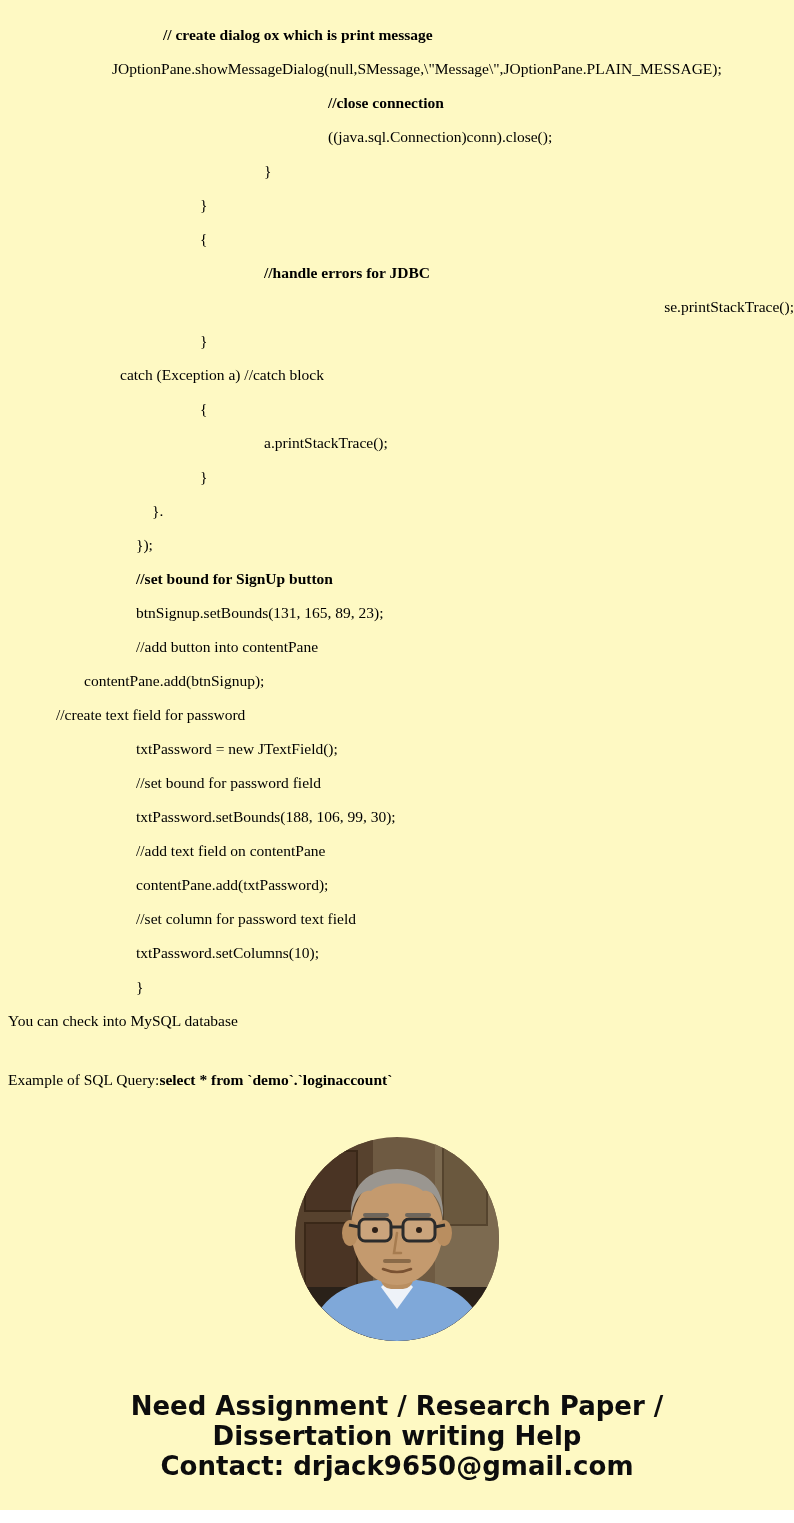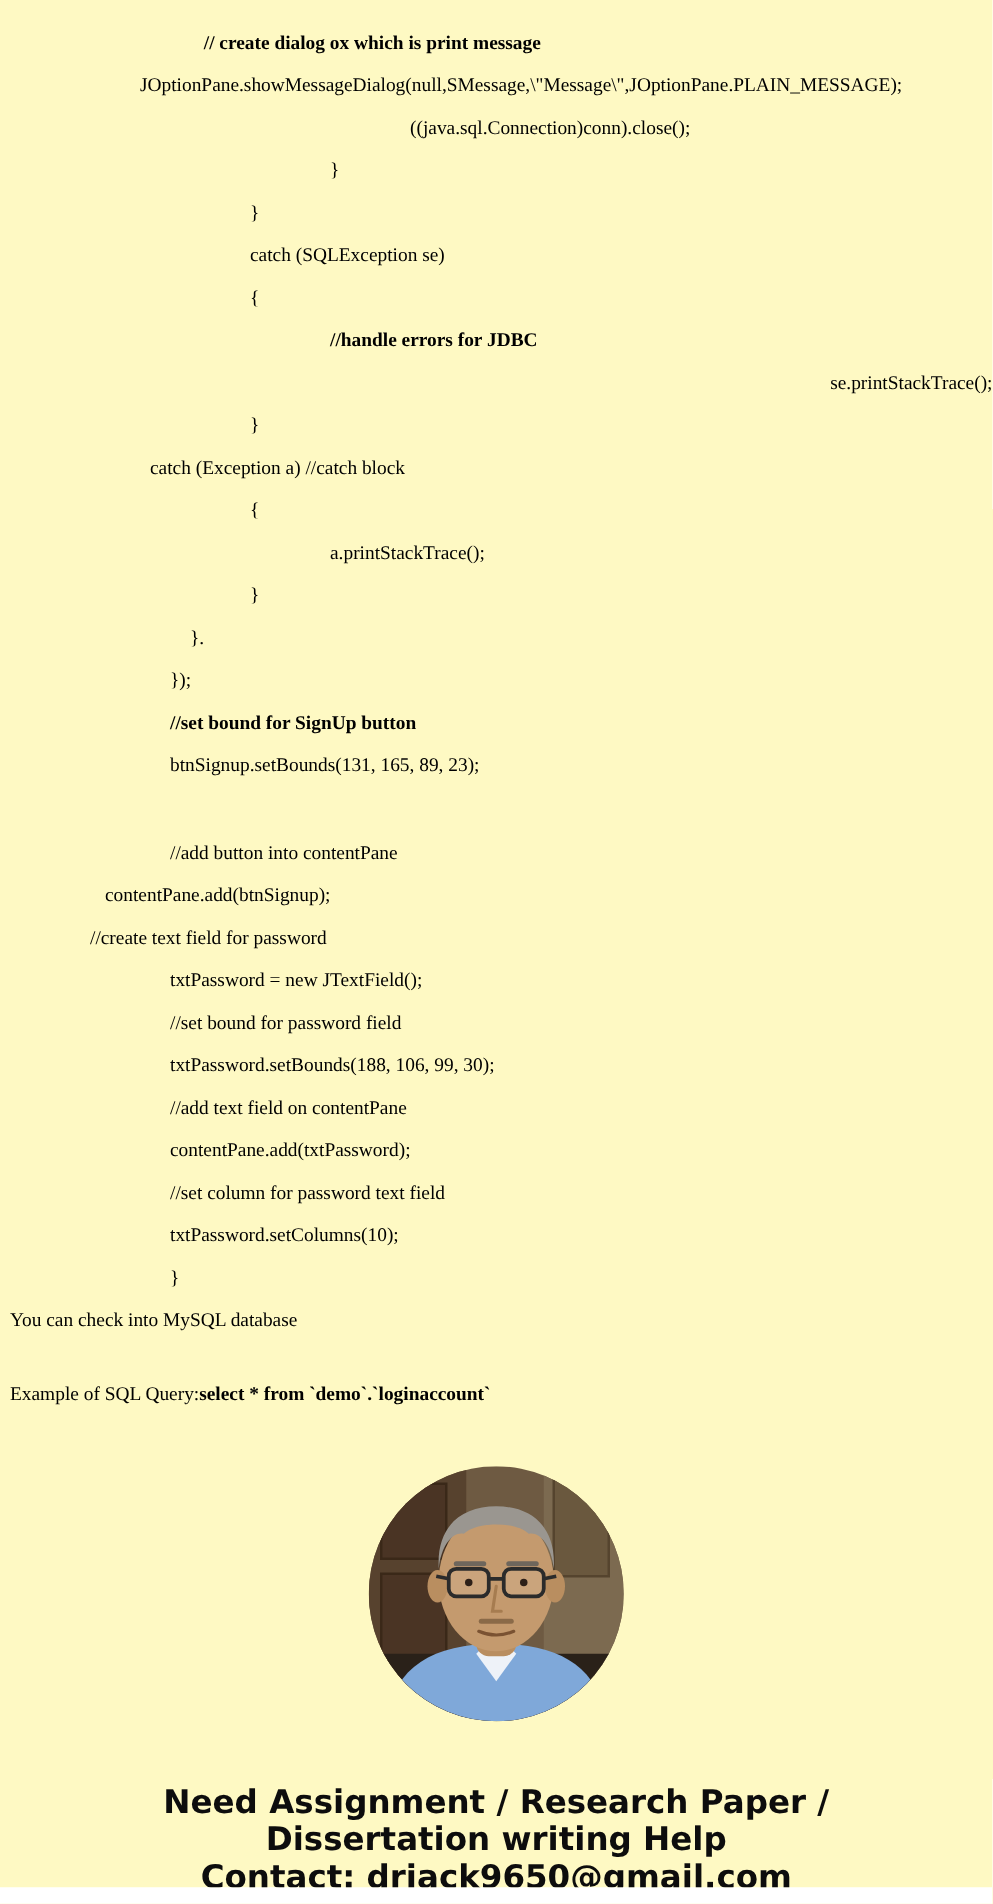--- a/index.html
+++ b/index.html
@@ -50,39 +50,39 @@
   }
 </style>
 </head>
 <body>
 
 <div class="page">
 
   <div class="code-block">
       <div class="code-line" style="padding-left: 163px;"><span class="bold">// create dialog ox which is print message</span></div>
       <div class="code-line" style="padding-left: 112px;"><span>JOptionPane.showMessageDialog(null,SMessage,\"Message\",JOptionPane.PLAIN_MESSAGE);</span></div>
+      <div class="code-line" style="padding-left: 328px;"><span class="bold">//close connection</span></div>
       <div class="code-line" style="padding-left: 328px;"><span>((java.sql.Connection)conn).close();</span></div>
       <div class="code-line" style="padding-left: 264px;"><span>}</span></div>
       <div class="code-line" style="padding-left: 200px;"><span>}</span></div>
-      <div class="code-line" style="padding-left: 200px;"><span>catch (SQLException se)</span></div>
       <div class="code-line" style="padding-left: 200px;"><span>{</span></div>
       <div class="code-line" style="padding-left: 264px;"><span class="bold">//handle errors for JDBC</span></div>
       <div class="code-line" style="padding-left: 264px; text-align: right;"><span>se.printStackTrace();</span></div>
       <div class="code-line" style="padding-left: 200px;"><span>}</span></div>
       <div class="code-line" style="padding-left: 120px;"><span>catch (Exception a) //catch block</span></div>
       <div class="code-line" style="padding-left: 200px;"><span>{</span></div>
       <div class="code-line" style="padding-left: 264px;"><span>a.printStackTrace();</span></div>
       <div class="code-line" style="padding-left: 200px;"><span>}</span></div>
       <div class="code-line" style="padding-left: 152px;"><span>}.</span></div>
       <div class="code-line" style="padding-left: 136px;"><span>});</span></div>
       <div class="code-line" style="padding-left: 136px;"><span class="bold">//set bound for SignUp button</span></div>
       <div class="code-line" style="padding-left: 136px;"><span>btnSignup.setBounds(131, 165, 89, 23);</span></div>
-      <div class="code-line" style="padding-left: 136px; margin-top: 36px;"><span>//add button into contentPane</span></div>
+      <div class="code-line" style="padding-left: 136px;"><span>//add button into contentPane</span></div>
       <div class="code-line" style="padding-left: 84px;"><span>contentPane.add(btnSignup);</span></div>
-      <div class="code-line" style="padding-left: 56px; margin-left: 16px;"><span>//create text field for password</span></div>
+      <div class="code-line" style="padding-left: 56px;"><span>//create text field for password</span></div>
       <div class="code-line" style="padding-left: 136px;"><span>txtPassword = new JTextField();</span></div>
       <div class="code-line" style="padding-left: 136px;"><span>//set bound for password field</span></div>
       <div class="code-line" style="padding-left: 136px;"><span>txtPassword.setBounds(188, 106, 99, 30);</span></div>
       <div class="code-line" style="padding-left: 136px;"><span>//add text field on contentPane</span></div>
       <div class="code-line" style="padding-left: 136px;"><span>contentPane.add(txtPassword);</span></div>
       <div class="code-line" style="padding-left: 136px;"><span>//set column for password text field</span></div>
       <div class="code-line" style="padding-left: 136px;"><span>txtPassword.setColumns(10);</span></div>
       <div class="code-line" style="padding-left: 136px;"><span>}</span></div>
       <div class="code-line" style="padding-left: 8px;"><span>You can check into MySQL database</span></div>
       <div class="code-line" style="padding-left: 8px; margin-top: 25px;"><span>Example of SQL Query:</span><span class="bold">select * from `demo`.`loginaccount`</span></div>

